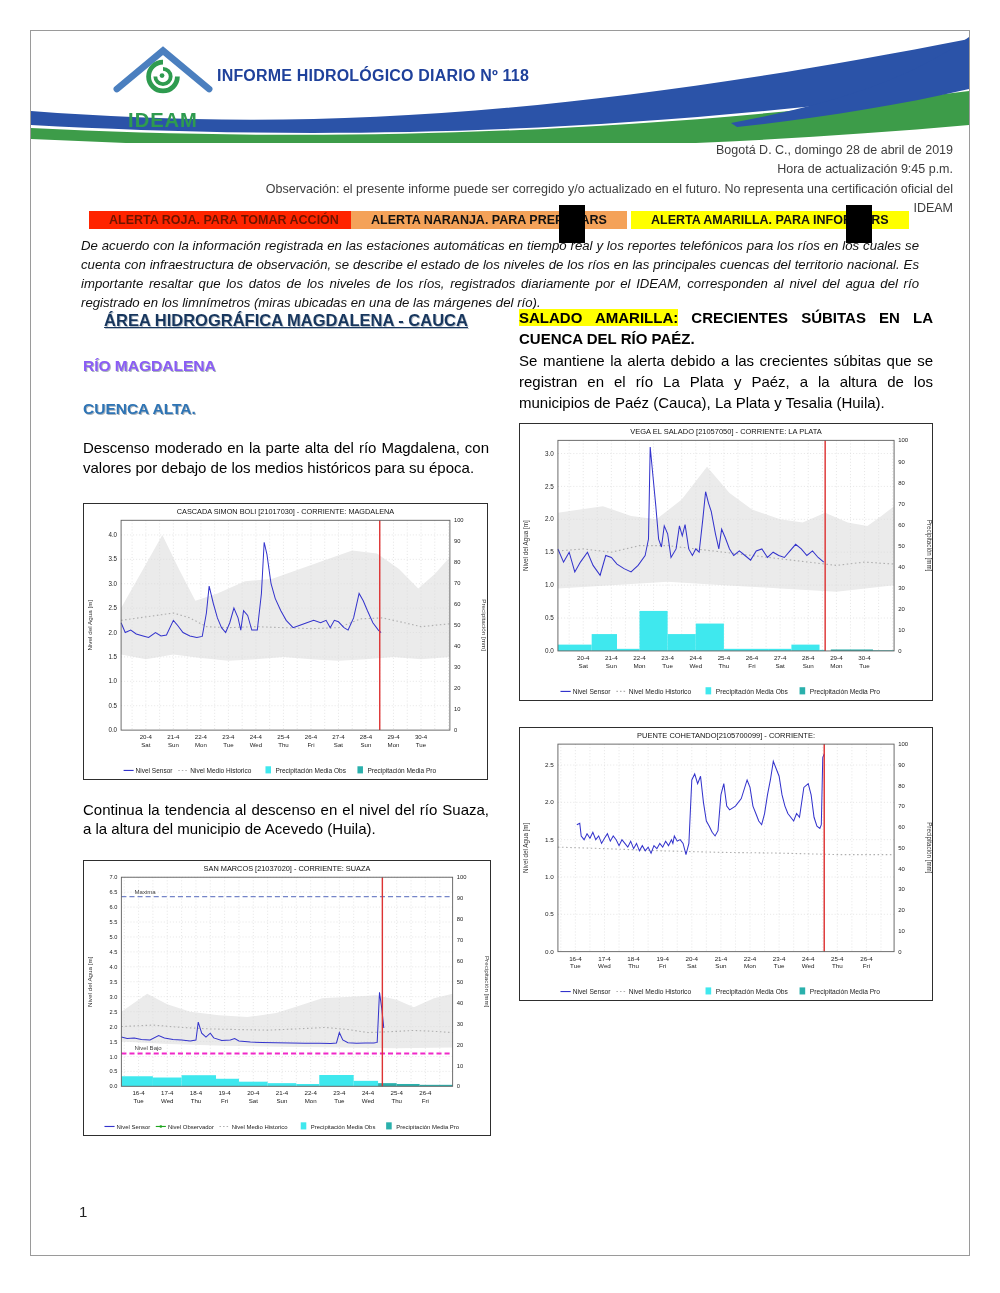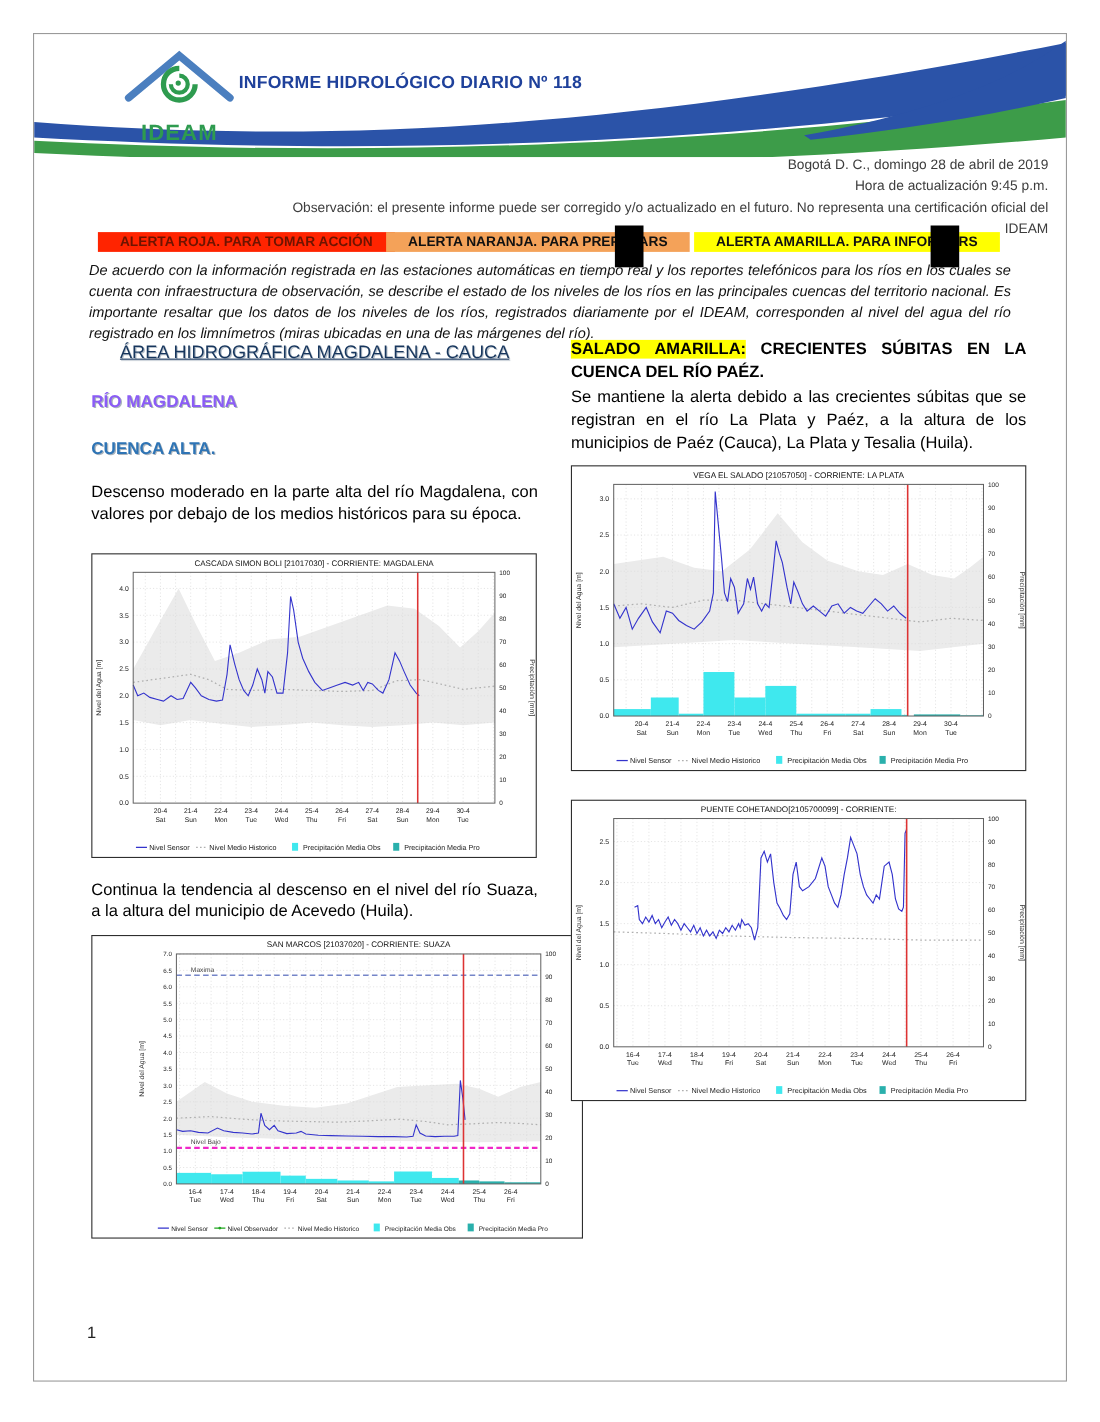--- a/index.html
+++ b/index.html
@@ -19,31 +19,31 @@
   .banner.orange{left:320px;background:#F4A259;color:#111;}
   .banner.yellow{left:600px;background:#FFFF00;color:#111;}
   .redact{position:absolute;top:0;width:26px;height:38px;background:#000;}
   .redact.r1{left:528px;}
   .redact.r2{left:815px;}
   
   .intro{position:absolute;top:205px;left:50px;right:50px;font-size:13.2px;font-style:italic;text-align:justify;line-height:1.45;color:#111;}
   
   .col-left{position:absolute;left:52px;top:278px;width:406px;}
   .col-right{position:absolute;left:488px;top:276px;width:414px;}
-  .area-title{font-size:16.5px;font-weight:normal;text-align:center;color:#17365D;text-decoration:underline;text-shadow:1px 1px 0 #b9c2cc;margin:2px 0 0 0;}
+  .area-title{font-size:16.5px;font-weight:bold;text-align:center;color:#17365D;text-decoration:underline;text-shadow:1px 1px 0 #b9c2cc;margin:2px 0 0 0;}
   .river-title{font-size:15.5px;font-weight:bold;color:#8b5cf6;text-shadow:1px 1px 0 #aab4bd;margin:27px 0 0 0;}
   .basin-title{font-size:15.5px;font-weight:bold;color:#2E74B5;text-shadow:1px 1px 0 #aab4bd;margin:25px 0 0 0;}
   .para{font-size:15px;line-height:1.32;text-align:justify;margin:20px 0 0 0;}
   .alert-par{font-size:15px;line-height:1.42;text-align:justify;margin:0;}
   .alert-par b{font-weight:bold;}
   .hl-yellow{background:#FFFF00;font-weight:bold;}
   .chart-frame{border:1.5px solid #2e2e2e;background:#fff;margin-top:25px;}
   .chart-frame svg{display:block;font-family:"Liberation Sans",sans-serif;}
   .cf1{width:403px;height:275px;}
-  .cf2{width:406px;height:274px;margin-top:11px;padding-left:39px;}
+  .cf2{width:406px;height:274px;margin-top:21px;}
   .cf3{width:412px;height:276px;margin-top:10px;border-width:1px;}
   .cf4{width:412px;height:272px;margin-top:26px;border-width:1px;text-decoration:underline;}
   .page-num{position:absolute;left:48px;top:1172px;font-size:15px;color:#222;}
 </style>
 </head>
 <body>
 
 <div class="page">
 
   <div class="header">

